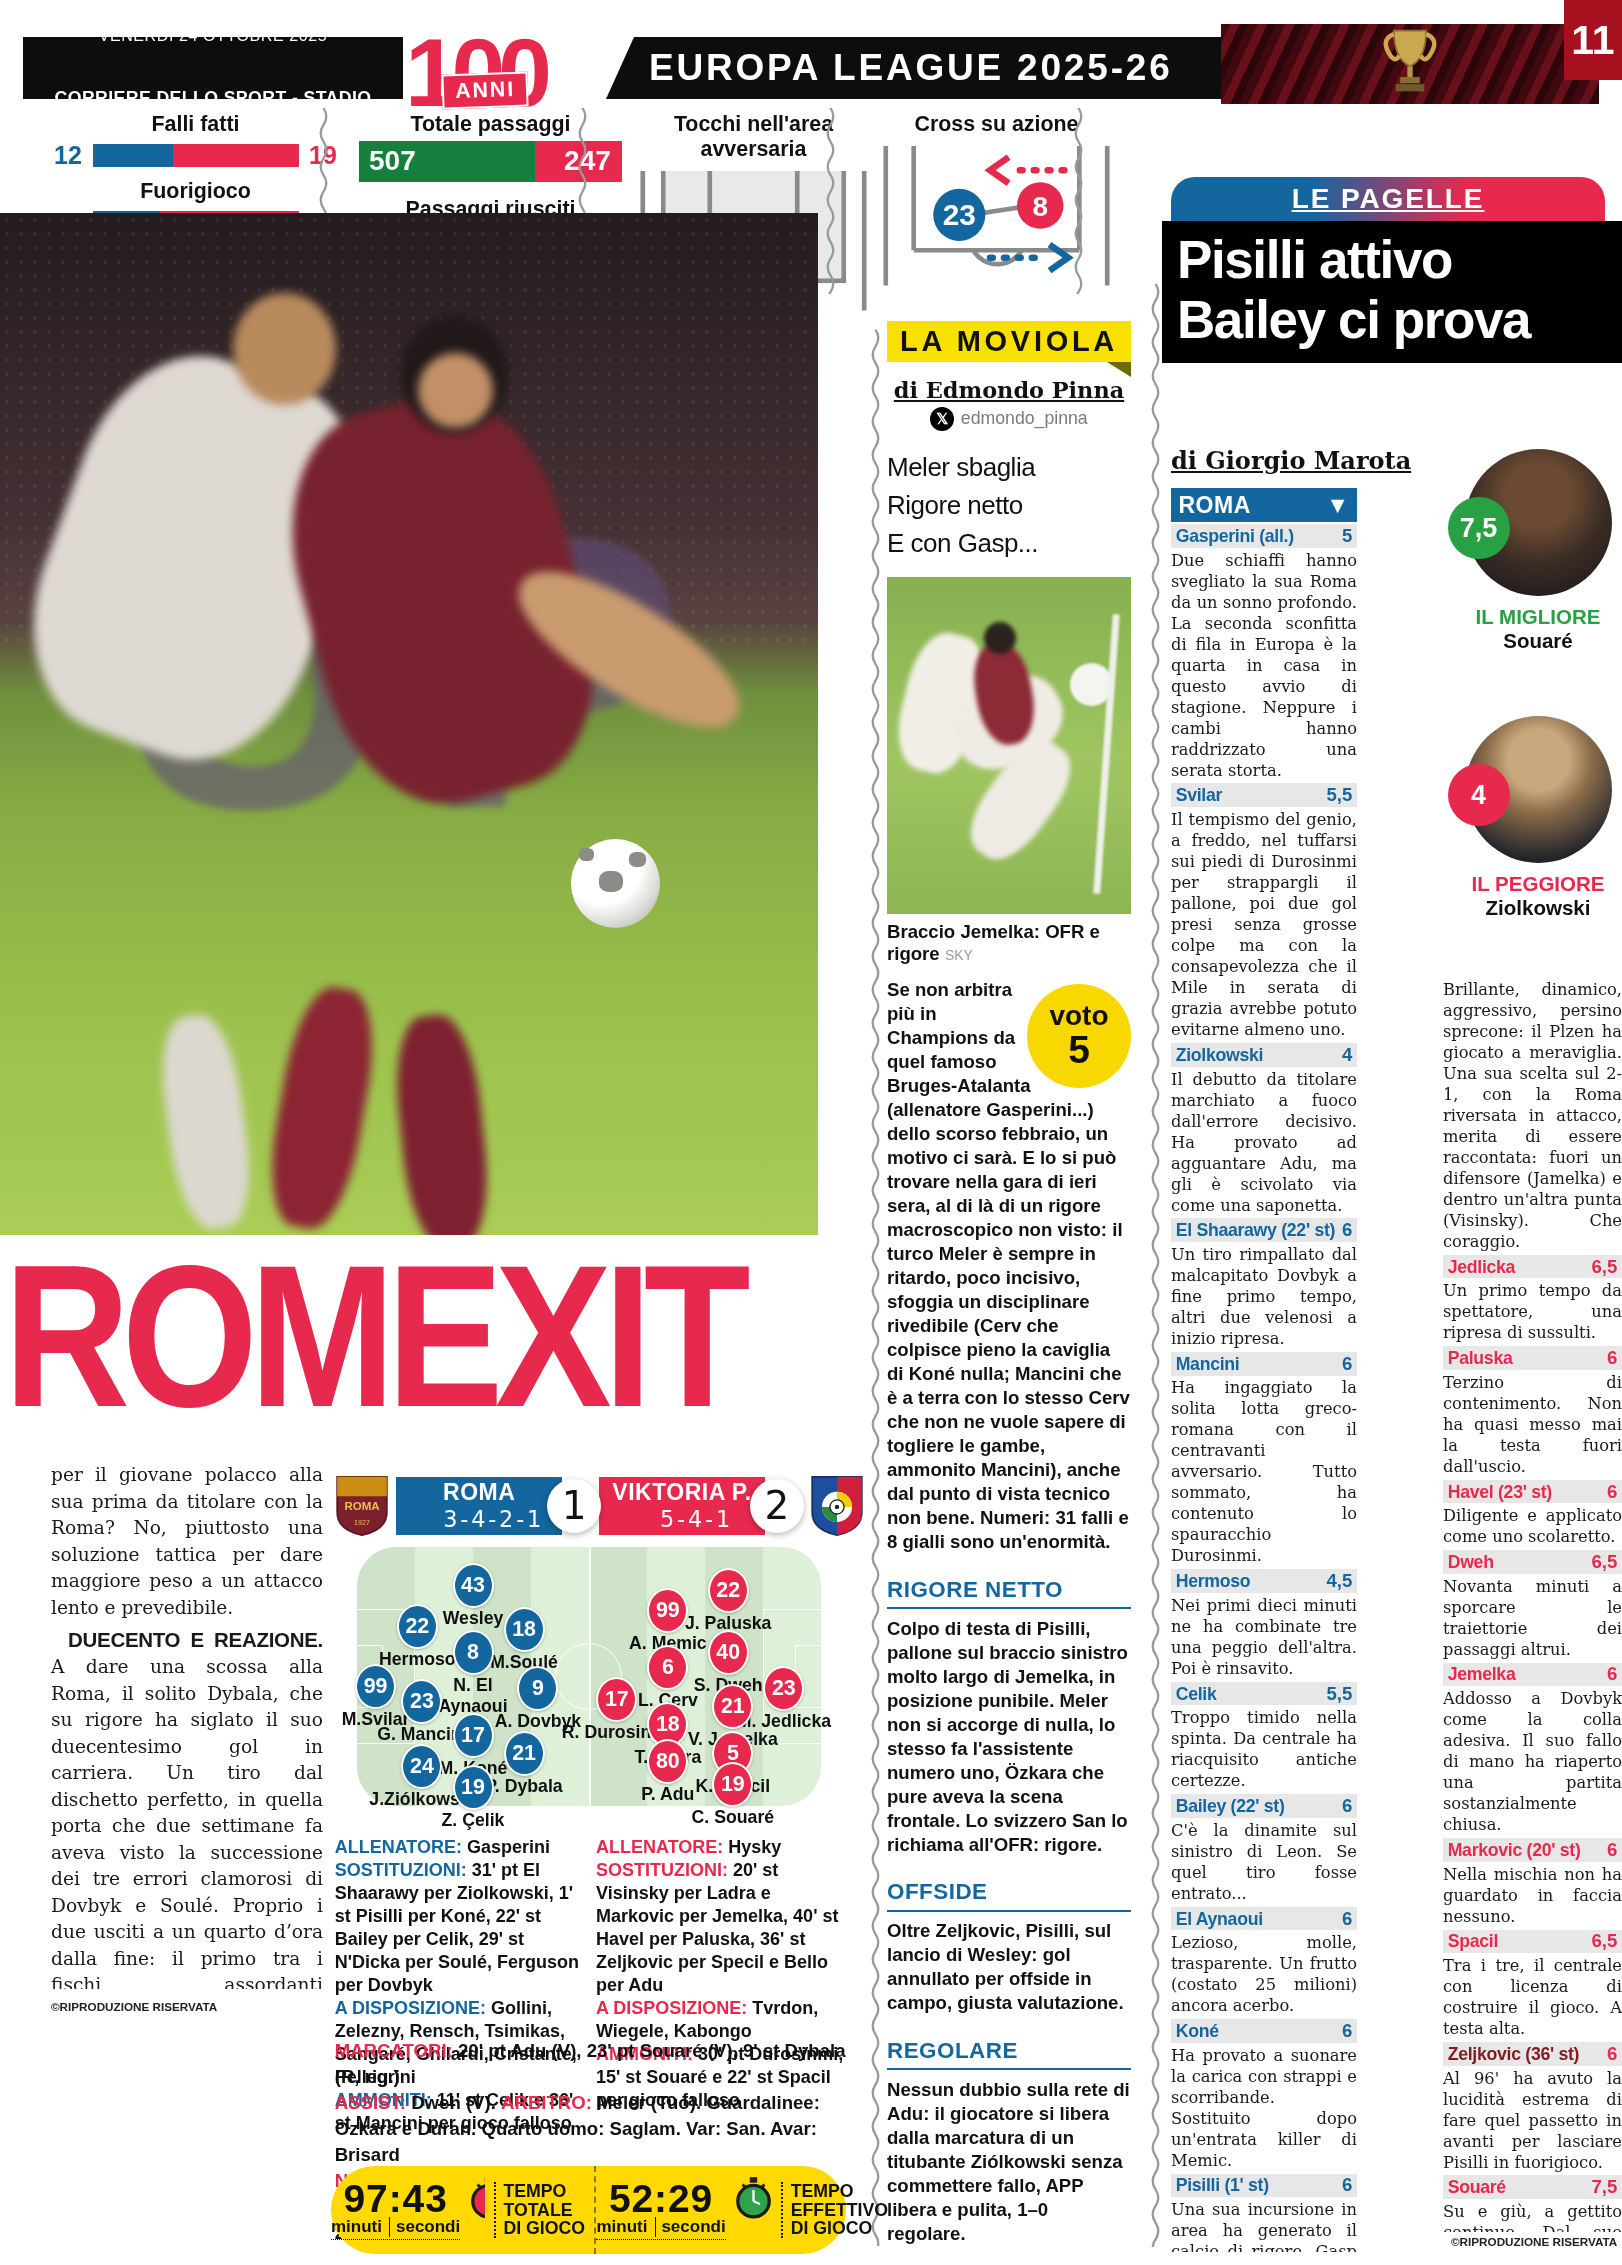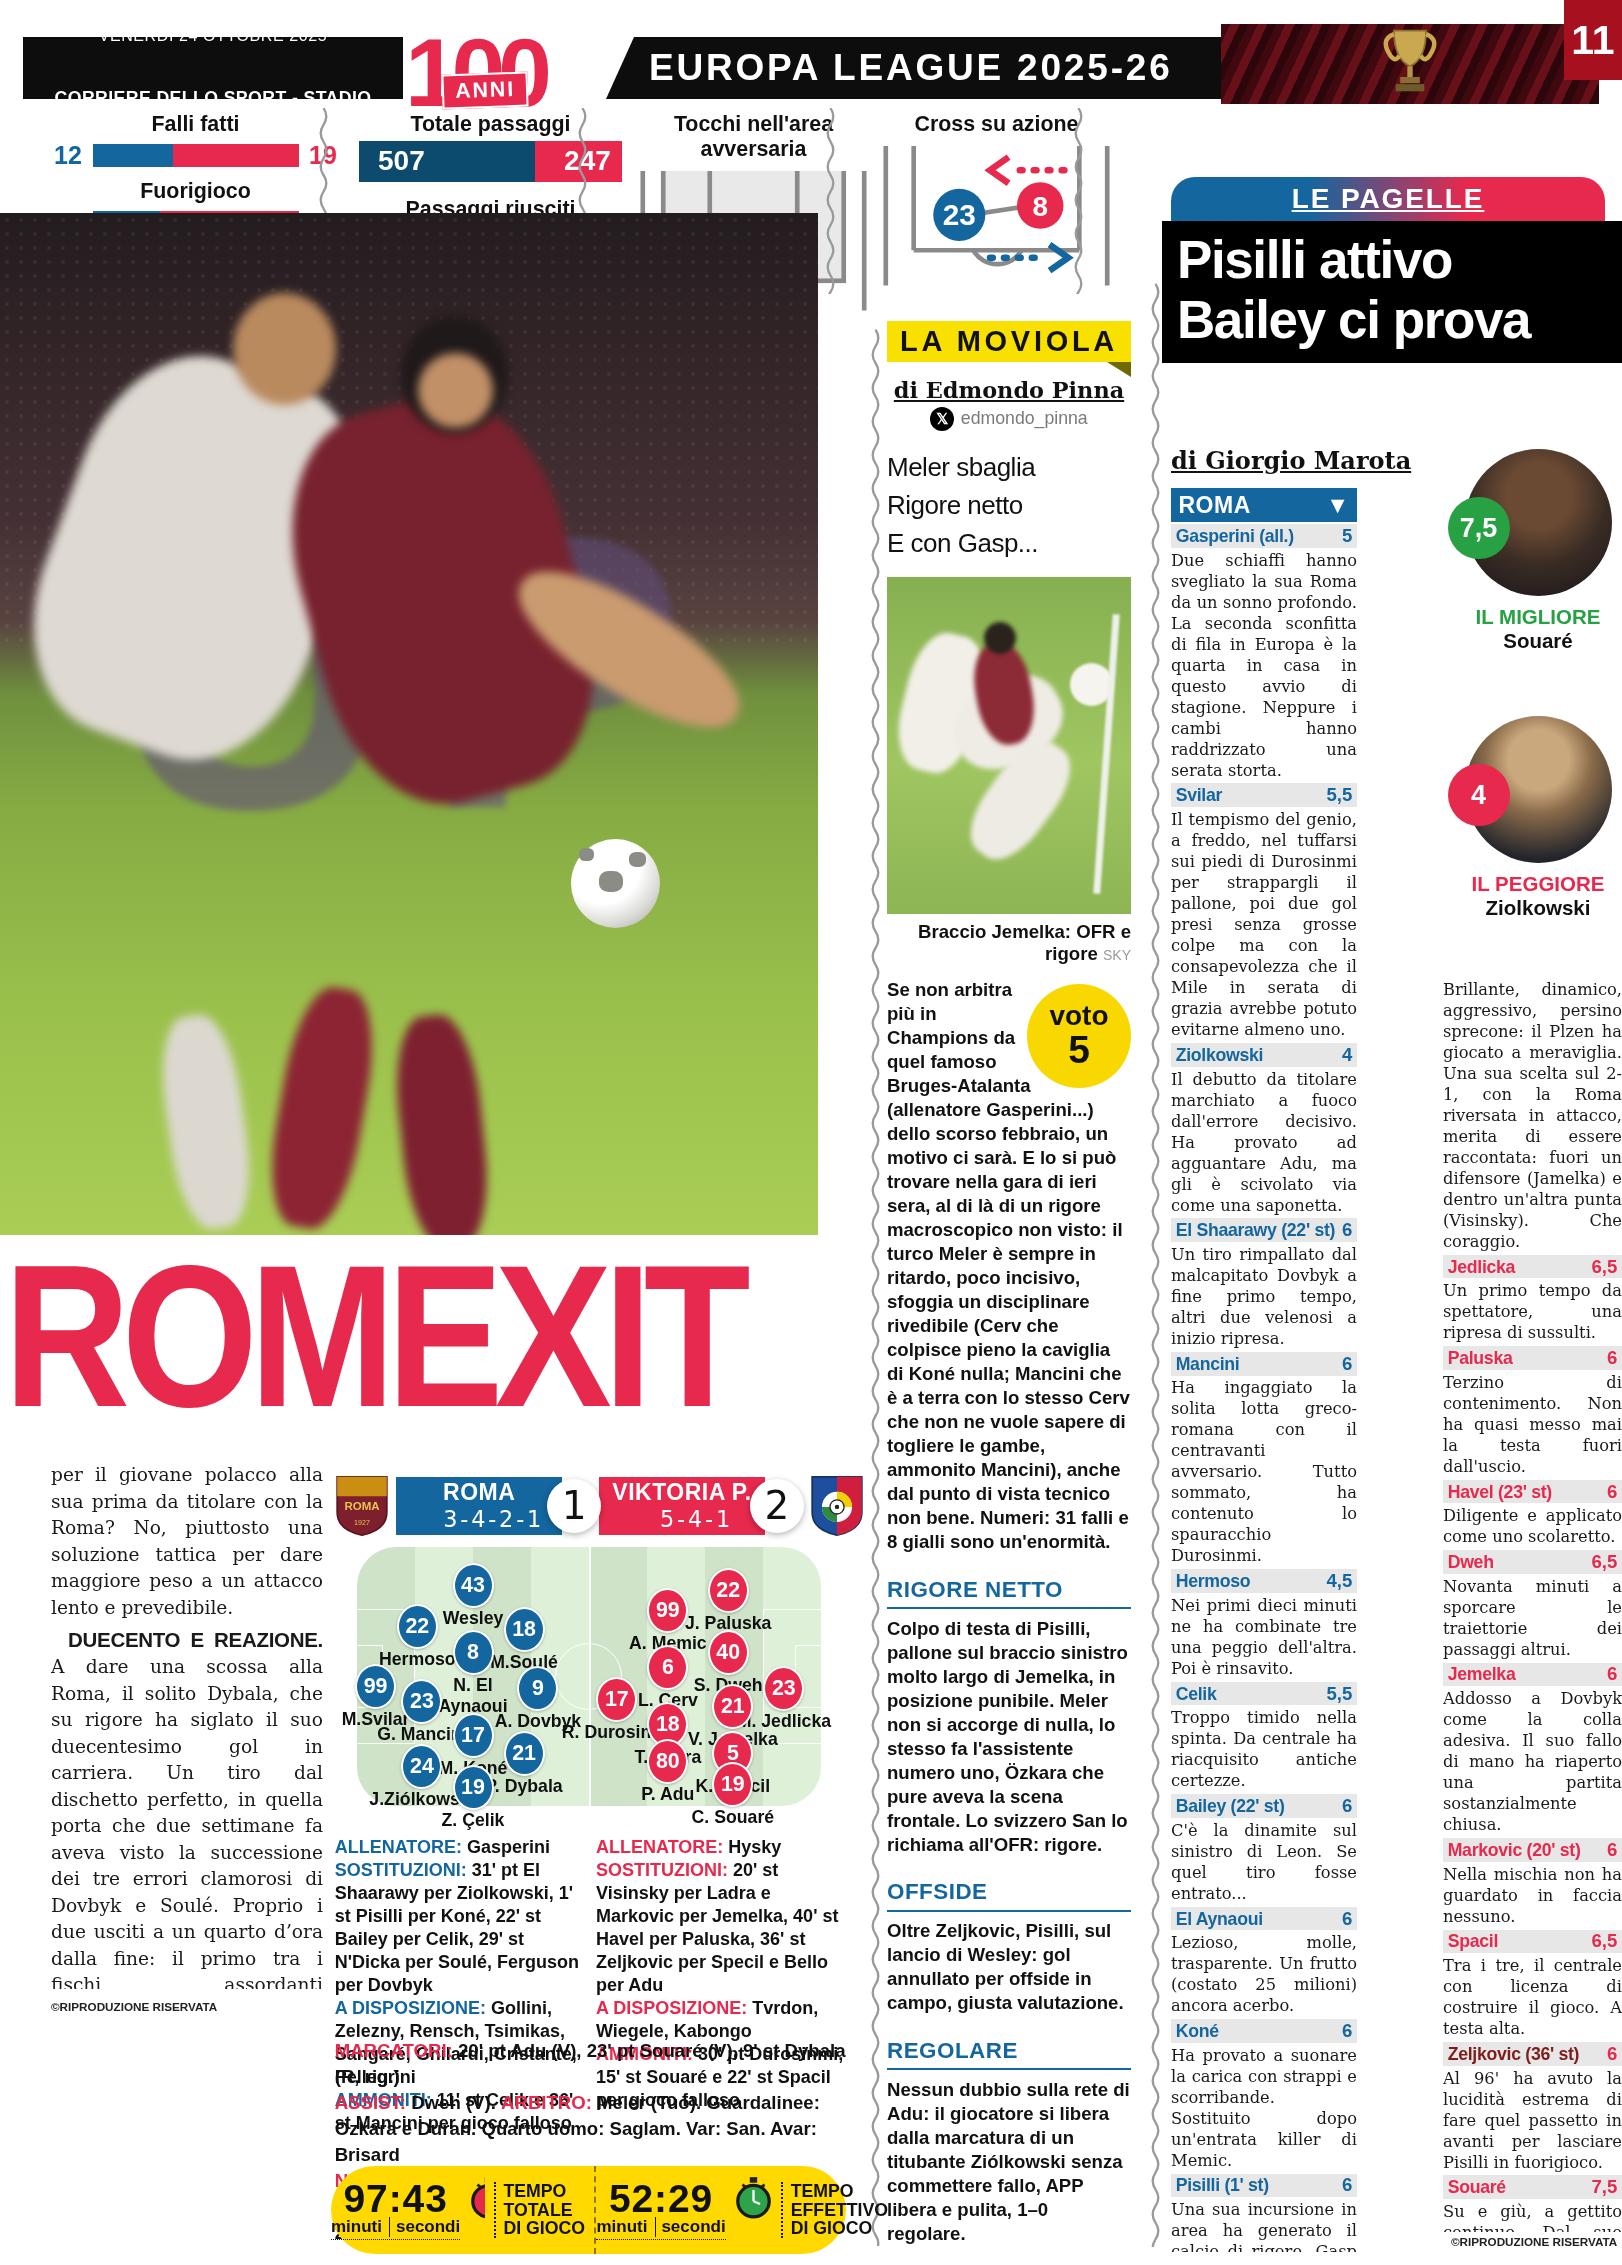--- a/index.html
+++ b/index.html
@@ -37,21 +37,21 @@
   .bar-num{font-weight:800;font-size:25px;width:34px;text-align:center;}
   .bar-num.home{color:#14669f;} .bar-num.away{color:#e7294e;}
   .bar-track{flex:1;height:23px;display:flex;}
   .seg.home{background:#14669f;} .seg.away{background:#e7294e;flex:1;}
   .cards-row{display:flex;align-items:center;justify-content:space-between;margin-top:3.7px;}
   .chip{width:29px;height:34px;display:flex;align-items:center;justify-content:center;font-weight:800;font-size:23px;}
   .chip.y{background:#f7d500;color:#111;} .chip.r{background:#e7294e;color:#fff;}
   .cards-label{font-weight:700;font-size:21.4px;}
   .pass-track{height:41px;display:flex;margin-bottom:15px;}
   .pass-seg{display:flex;align-items:center;color:#fff;font-weight:800;font-size:28px;}
-  .pass-seg.home{background:#0c4a6e;padding-left:19px;}
+  .pass-seg.home{background:#15803d;padding-left:10px;}
   .pass-seg.away{background:#e7294e;flex:1;justify-content:flex-end;padding-right:11.2px;}
   .diagram{display:block;margin:9.3px auto 0;}
   .wavy{position:absolute;width:13px;pointer-events:none;}
 
   
   .photo1{position:absolute;left:0;top:213px;width:818px;height:1022px;overflow:hidden;
           background:linear-gradient(180deg,#231c1f 0%,#352629 16%,#443034 30%,#584340 40%,#6f8f3e 47%,#86ab43 58%,#9cc24d 80%,#a9cd55 100%);}
   .crowd{position:absolute;left:0;top:0;width:100%;height:42%;
          background-image:radial-gradient(rgba(255,255,255,.07) 1.4px,transparent 2.3px);background-size:14px 14px;}
   .blob{position:absolute;filter:blur(4.7px);}
@@ -116,21 +116,21 @@
   .mov-banner{background:#f8e000;height:41px;display:flex;align-items:center;justify-content:center;
               font-weight:800;font-size:29px;letter-spacing:3.7px;position:relative;}
   .mov-fold{position:absolute;right:0;bottom:-15px;width:0;height:0;border-top:15px solid #6e6a00;border-left:24px solid transparent;}
   .mov-byline{text-align:center;margin-top:15px;font-family:"DejaVu Serif",serif;font-weight:700;font-size:22.4px;text-decoration:underline;}
   .mov-handle{display:flex;align-items:center;justify-content:center;gap:6.5px;color:#7a7a7a;font-size:17.7px;margin-top:3.7px;}
   .x-icon{width:24px;height:24px;border-radius:50%;background:#000;color:#fff;font-weight:800;font-size:15px;
           display:flex;align-items:center;justify-content:center;}
   .mov-head{font-size:26px;line-height:38px;font-weight:400;margin-top:17px;white-space:pre-line;letter-spacing:-0.5px;}
   .mov-photo{margin-top:15px;width:244px;height:337px;position:relative;overflow:hidden;
              background:linear-gradient(180deg,#86b050 0,#9fc661 55%,#8db554 100%);}
-  .mov-caption{margin-top:7.5px;font-size:18.6px;font-weight:800;text-align:right;}
+  .mov-caption{margin-top:7.5px;font-size:18.6px;font-weight:800;}
   .credit{color:#9a9a9a;font-weight:400;font-size:14px;}
   .mov-lead{margin-top:13px;font-size:18.6px;line-height:24px;font-weight:700;}
   .voto{float:right;width:104px;height:104px;border-radius:50%;background:#f8d800;display:flex;flex-direction:column;
         align-items:center;justify-content:center;margin:5.6px 0 7.5px 11.2px;font-weight:800;shape-outside:circle(52px);}
   .voto .vl{font-size:28px;line-height:28px;} .voto .vn{font-size:39px;line-height:39px;}
   .mov-sec{margin-top:22.4px;}
   .mov-sec h4{color:#14669f;font-size:22.4px;font-weight:800;border-bottom:2.8px solid #14669f;
               padding-bottom:4.7px;margin:0 0 7.5px;letter-spacing:0.5px;}
   .mov-sec p{margin:0;font-weight:700;font-size:18.6px;line-height:24px;}
 

